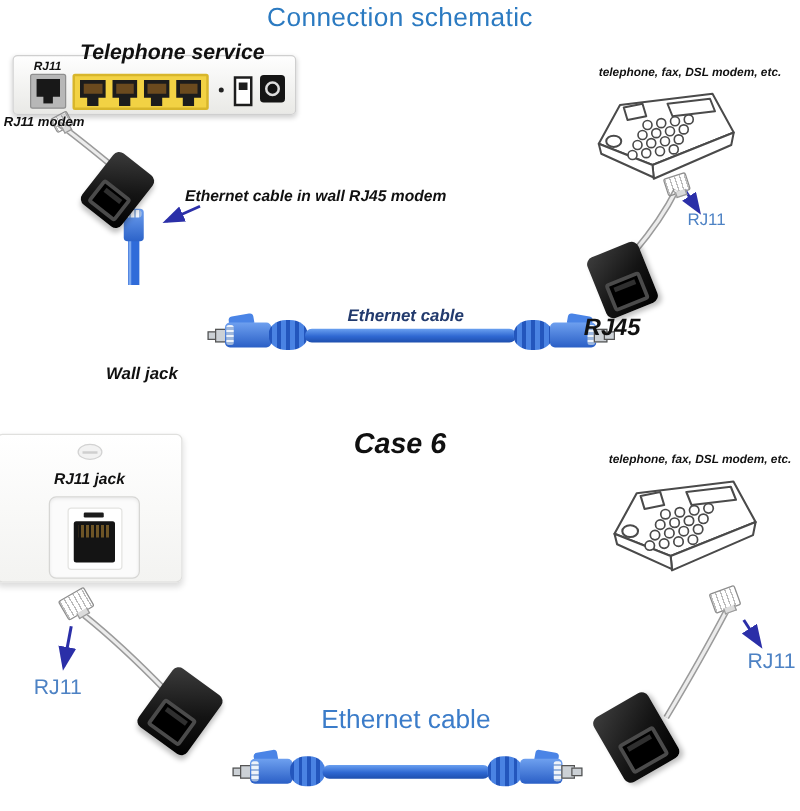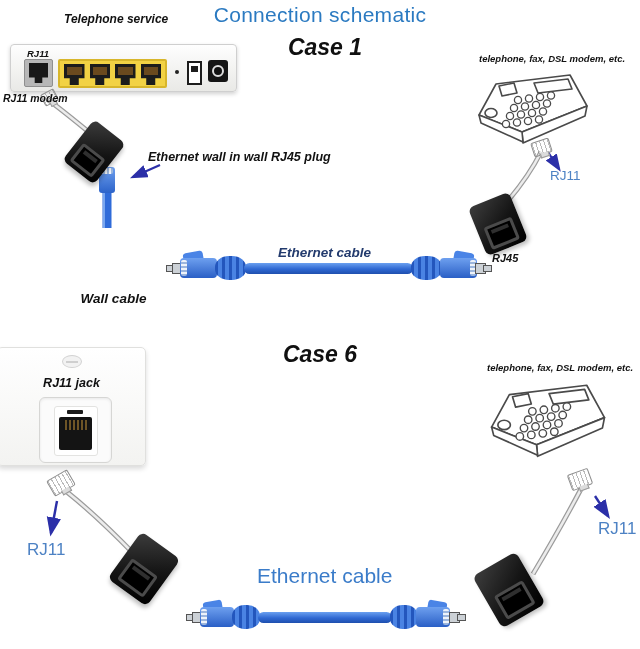--- a/index.html
+++ b/index.html
@@ -107,24 +107,23 @@
     <path d="M581 489 Q561 527 533 574" stroke="#9b9b9b" stroke-width="5" fill="none"></path>
     <path d="M581 489 Q561 527 533 574" stroke="#ececec" stroke-width="2.6" fill="none"></path>
 
     <line x1="160" y1="165" x2="133" y2="177" stroke="#2b2fa8" stroke-width="2.2" marker-end="url(#ah)"></line>
     <line x1="548" y1="152" x2="559" y2="169" stroke="#2b2fa8" stroke-width="2.2" marker-end="url(#ah)"></line>
     <line x1="57" y1="501" x2="51" y2="533" stroke="#2b2fa8" stroke-width="2.4" marker-end="url(#ah)"></line>
     <line x1="595" y1="496" x2="608" y2="516" stroke="#2b2fa8" stroke-width="2.4" marker-end="url(#ah)"></line>
   </svg>
 
   <div class="lbl title" style="top:3px;">Connection schematic</div>
-  <div class="lbl case-h" style="left:250px;top:34px;width:150px;">Case 1</div>
   <div class="lbl case-h" style="left:245px;top:341px;width:150px;">Case 6</div>
 
-  <div class="lbl bi" style="left:64px;top:12px;font-size:12px;">Telephone service</div>
+  <div class="lbl bi" style="left:64px;top:32px;font-size:17px;">Telephone service</div>
 
   <div class="router" style="left:10px;top:44px;width:225px;height:46px;">
     <div class="lbl bi" style="left:16px;top:3px;font-size:9.5px;">RJ11</div>
     <div class="rj11port" style="left:13px;top:14px;width:27px;height:26px;">
         <i></i>
       </div>
     <div class="lanblock" style="left:47px;top:14px;width:109px;height:29px;">
       <div class="lanport">
           <i></i>
         </div>
@@ -155,23 +154,23 @@
       <div class="aport" style="bottom:4px;width:22px;height:17px;">
           <i></i>
         </div>
     </div>
   </div>
 
   <div class="bplug" style="left:99px;top:167px;width:16px;height:26px;">
       <i></i>
     </div>
 
-  <div class="lbl bi" style="left:148px;top:150px;font-size:12.5px;">Ethernet wall in wall RJ45 plug</div>
-
-  <div class="lbl bi" style="left:66px;top:291px;width:95px;text-align:center;font-size:13.5px;">Wall cable</div>
+  <div class="lbl bi" style="left:148px;top:150px;font-size:12.5px;">Ethernet cable in wall RJ45 modem</div>
+
+  <div class="lbl bi" style="left:66px;top:291px;width:95px;text-align:center;font-size:13.5px;">Wall jack</div>
 
   <div class="eth" style="left:165px;top:250px;width:325px;height:36px;">
     <div class="pin" style="left:1px;top:15px;width:7px;height:5px;"></div>
     <div class="pin" style="left:7px;top:13px;width:9px;height:9px;"></div>
     <div class="latch" style="left:18px;top:2px;width:20px;height:8px;transform:rotate(-10deg);"></div>
     <div class="plug pl" style="left:15px;top:8px;width:37px;height:20px;"></div>
     <div class="boot" style="left:50px;top:6px;width:31px;height:24px;"></div>
     <div class="bar" style="left:79px;top:13px;width:169px;height:11px;"></div>
     <div class="boot" style="left:246px;top:6px;width:31px;height:24px;"></div>
     <div class="latch" style="left:289px;top:2px;width:20px;height:8px;transform:rotate(10deg);"></div>
@@ -213,21 +212,21 @@
   <div class="rjplug" style="left:532px;top:140px;width:17px;height:13px;transform:rotate(-18deg);"></div>
   <div class="lbl blue-lbl" style="left:550px;top:168px;font-size:13.5px;">RJ11</div>
 
   <div class="adapter" style="left:476px;top:198px;transform:rotate(-22deg);">
     <div class="ab" style="width:44px;height:52px;">
       <div class="aport" style="bottom:4px;width:24px;height:18px;">
           <i></i>
         </div>
     </div>
   </div>
-  <div class="lbl bi" style="left:492px;top:252px;font-size:11px;">RJ45</div>
+  <div class="lbl bi" style="left:467px;top:252px;font-size:19px;">RJ45</div>
 
   <div class="plate" style="left:-3px;top:347px;width:147px;height:117px;">
     <div class="screw" style="left:64px;top:7px;width:18px;height:11px;">
         <i></i>
       </div>
     <div class="lbl bi" style="left:0;top:28px;width:147px;text-align:center;font-size:12.5px;">RJ11 jack</div>
     <div class="recess" style="left:41px;top:49px;width:71px;height:64px;">
       <div class="innersq" style="left:14px;top:8px;width:42px;height:48px;"></div>
       <div class="dash" style="left:27px;top:12px;width:16px;height:4px;"></div>
       <div class="jack" style="left:19px;top:19px;width:33px;height:33px;">

